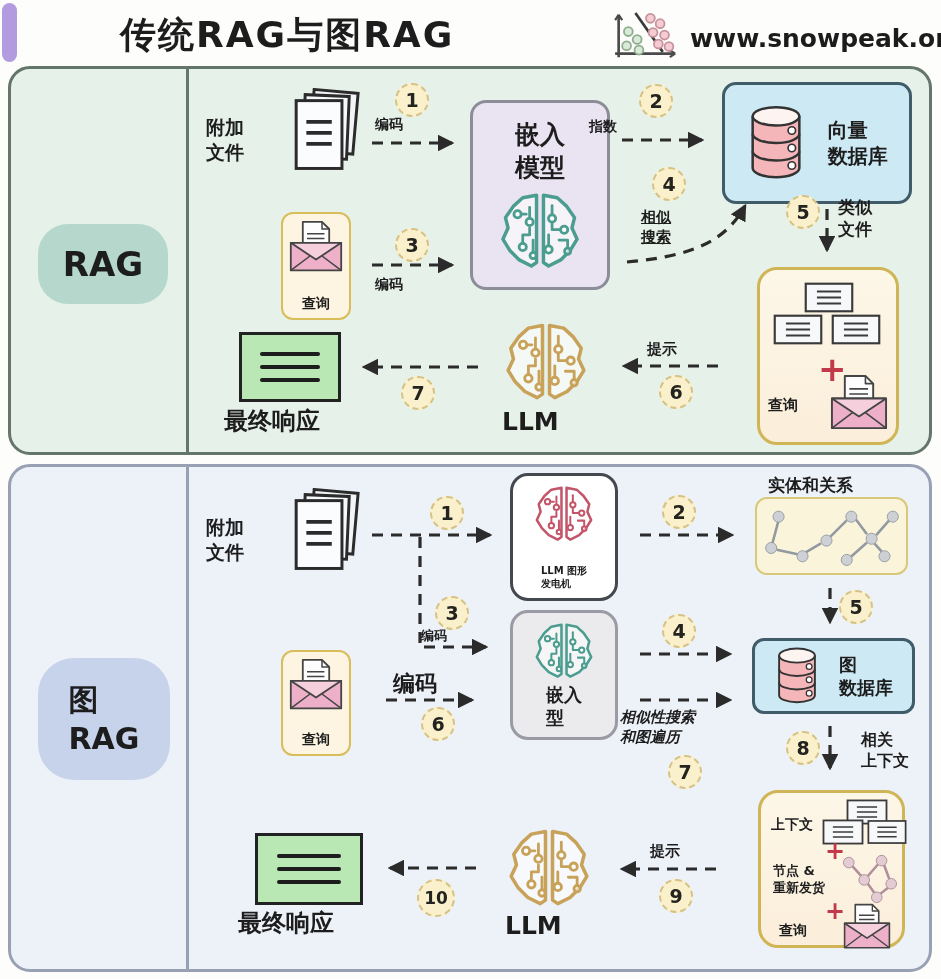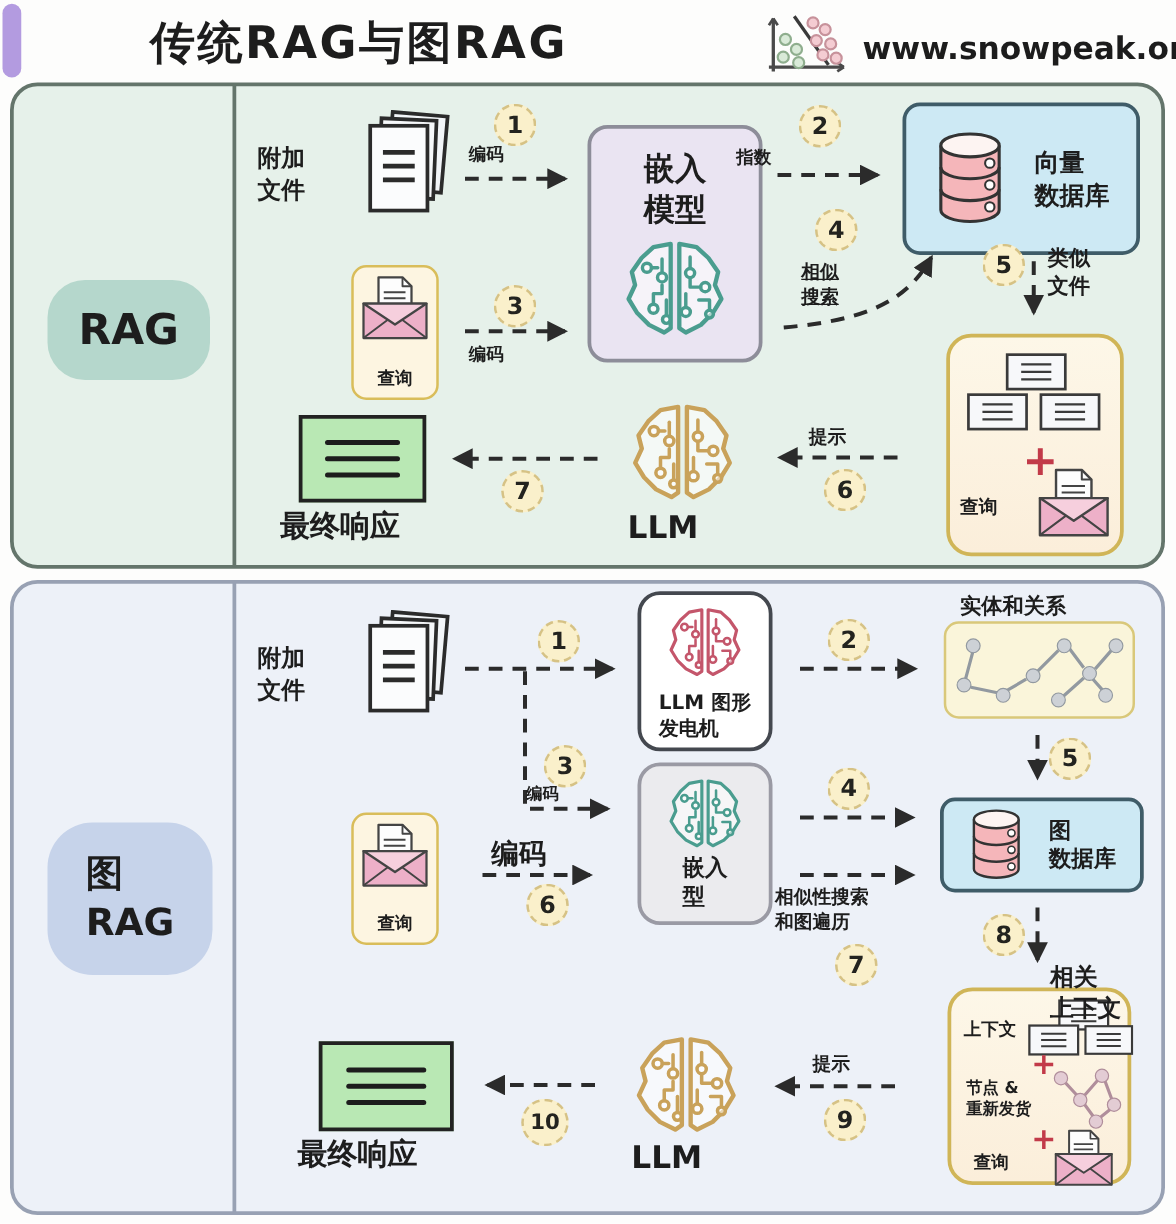--- a/index.html
+++ b/index.html
@@ -277,21 +277,21 @@
         <use href="#env"></use>
       </svg>
     <span class="lbl" style="font-size:14px;">查询</span>
   </div>
 
   <div class="abs nodebox z3" style="left:510px;top:473px;width:108px;height:128px;background:#ffffff;border:3px solid #44484f;border-radius:18px;
               display:flex;flex-direction:column;align-items:center;justify-content:flex-start;padding-top:8px;">
     <svg class="icon" width="66" height="60" viewBox="0 0 100 95" style="color:#c4566b;stroke:#c4566b;">
         <use href="#brain"></use>
       </svg>
-    <span class="lbl" style="font-size:16px;margin-top:8px;">LLM 图形
+    <span class="lbl" style="font-size:10px;margin-top:20px;">LLM 图形
 发电机</span>
   </div>
 
   <div class="abs nodebox z3" style="left:510px;top:610px;width:108px;height:130px;background:#ebebee;border:3px solid #9a9aa4;border-radius:18px;
               display:flex;flex-direction:column;align-items:center;justify-content:flex-start;padding-top:8px;">
     <svg class="icon" width="66" height="60" viewBox="0 0 100 95" style="color:#4a9d8f;stroke:#4a9d8f;">
         <use href="#brain"></use>
       </svg>
     <span class="lbl" style="font-size:18px;margin-top:2px;">嵌入
 型</span>
@@ -362,29 +362,29 @@
   <div class="abs badge" style="left:662px;top:614px;">
       <span>4</span>
     </div>
   <div class="abs badge" style="left:839px;top:590px;">
       <span>5</span>
     </div>
   <div class="abs lbl z4" style="left:393px;top:670px;width:70px;font-size:22px;">编码</div>
   <div class="abs badge" style="left:421px;top:707px;">
       <span>6</span>
     </div>
-  <div class="abs lbl z4" style="left:620px;top:708px;width:145px;font-size:15px;">相似性搜索
+  <div class="abs lbl z4" style="left:620px;top:708px;width:145px;font-size:15px;font-style:italic;">相似性搜索
 和图遍历</div>
   <div class="abs badge" style="left:668px;top:755px;">
       <span>7</span>
     </div>
   <div class="abs badge" style="left:786px;top:731px;">
       <span>8</span>
     </div>
-  <div class="abs lbl z4" style="left:840px;top:730px;width:66px;font-size:19px;margin-top:40px;">相关
+  <div class="abs lbl z4" style="left:861px;top:730px;width:66px;font-size:16px;">相关
 上下文</div>
   <div class="abs lbl z4" style="left:650px;top:842px;width:50px;font-size:15px;">提示</div>
   <div class="abs badge" style="left:659px;top:879px;">
       <span>9</span>
     </div>
   <div class="abs badge" style="left:417px;top:879px;width:38px;height:38px;font-size:17px;text-align:right;">
       <span>10</span>
     </div>
 
 </div>

